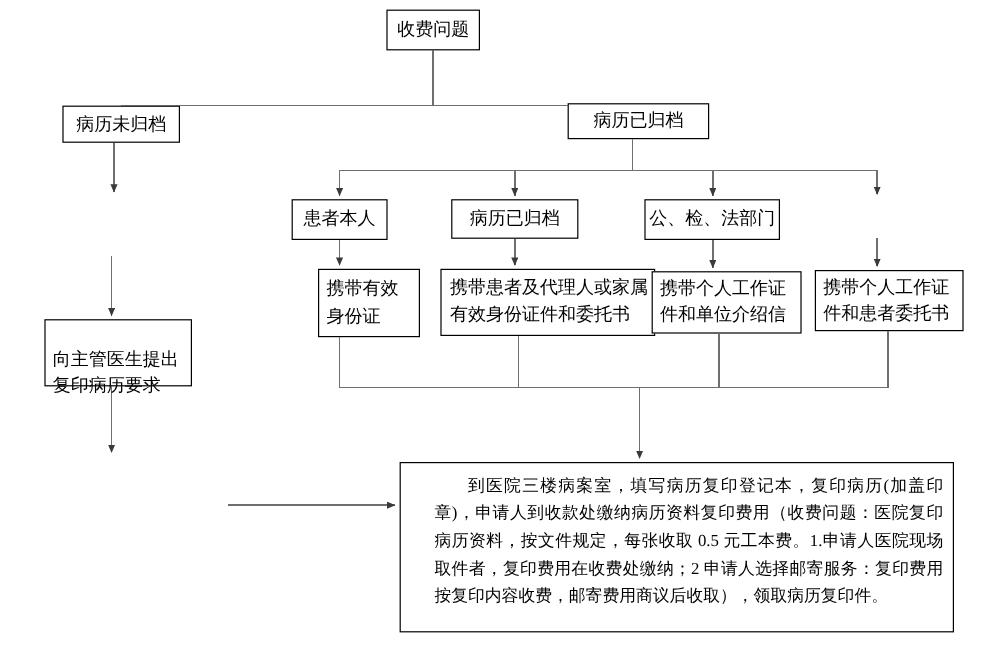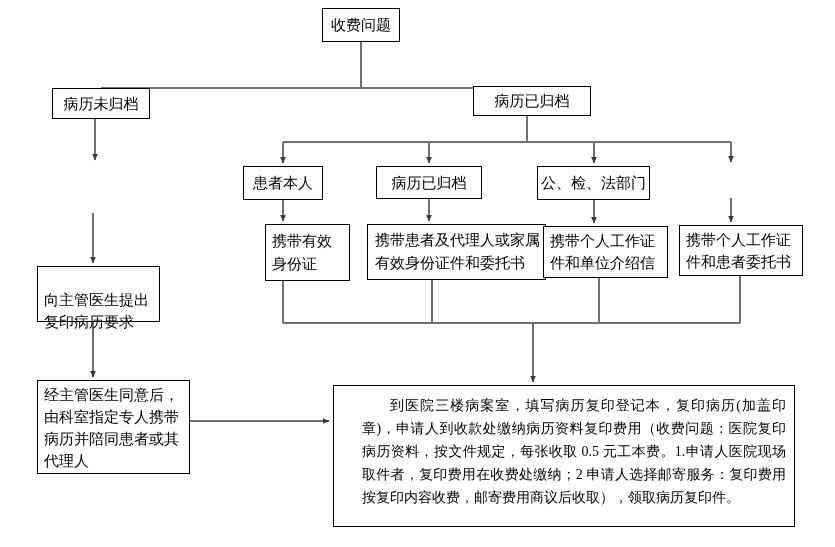--- a/index.html
+++ b/index.html
@@ -84,21 +84,20 @@
 
   <div class="node center" style="left:322px;top:8px;width:78px;height:34px">收费问题</div>
 
   <div class="node center" style="left:52px;top:88px;width:98px;height:31px">病历未归档</div>
 
   <div class="node center" style="left:473px;top:86px;width:118px;height:30px">病历已归档</div>
 
 
   <div class="node top" style="left:37px;top:266px;width:123px;height:56px;padding-top:22px">向主管医生提出复印病历要求</div>
 
-  <div class="node top" style="left:37px;top:380px;width:153px;height:94px">经主管医生同意后，由科室指定专人携带病历并陪同患者或其代理人</div>
 
   <div class="node center" style="left:243px;top:166px;width:80px;height:34px">患者本人</div>
 
   <div class="node center" style="left:376px;top:166px;width:106px;height:33px">病历已归档</div>
 
   <div class="node center" style="left:537px;top:166px;width:113px;height:34px">公、检、法部门</div>
 
 
   <div class="node top lh23" style="left:241px;top:224px;width:85px;height:57px;padding-top:5px">携带有效身份证</div>
 

